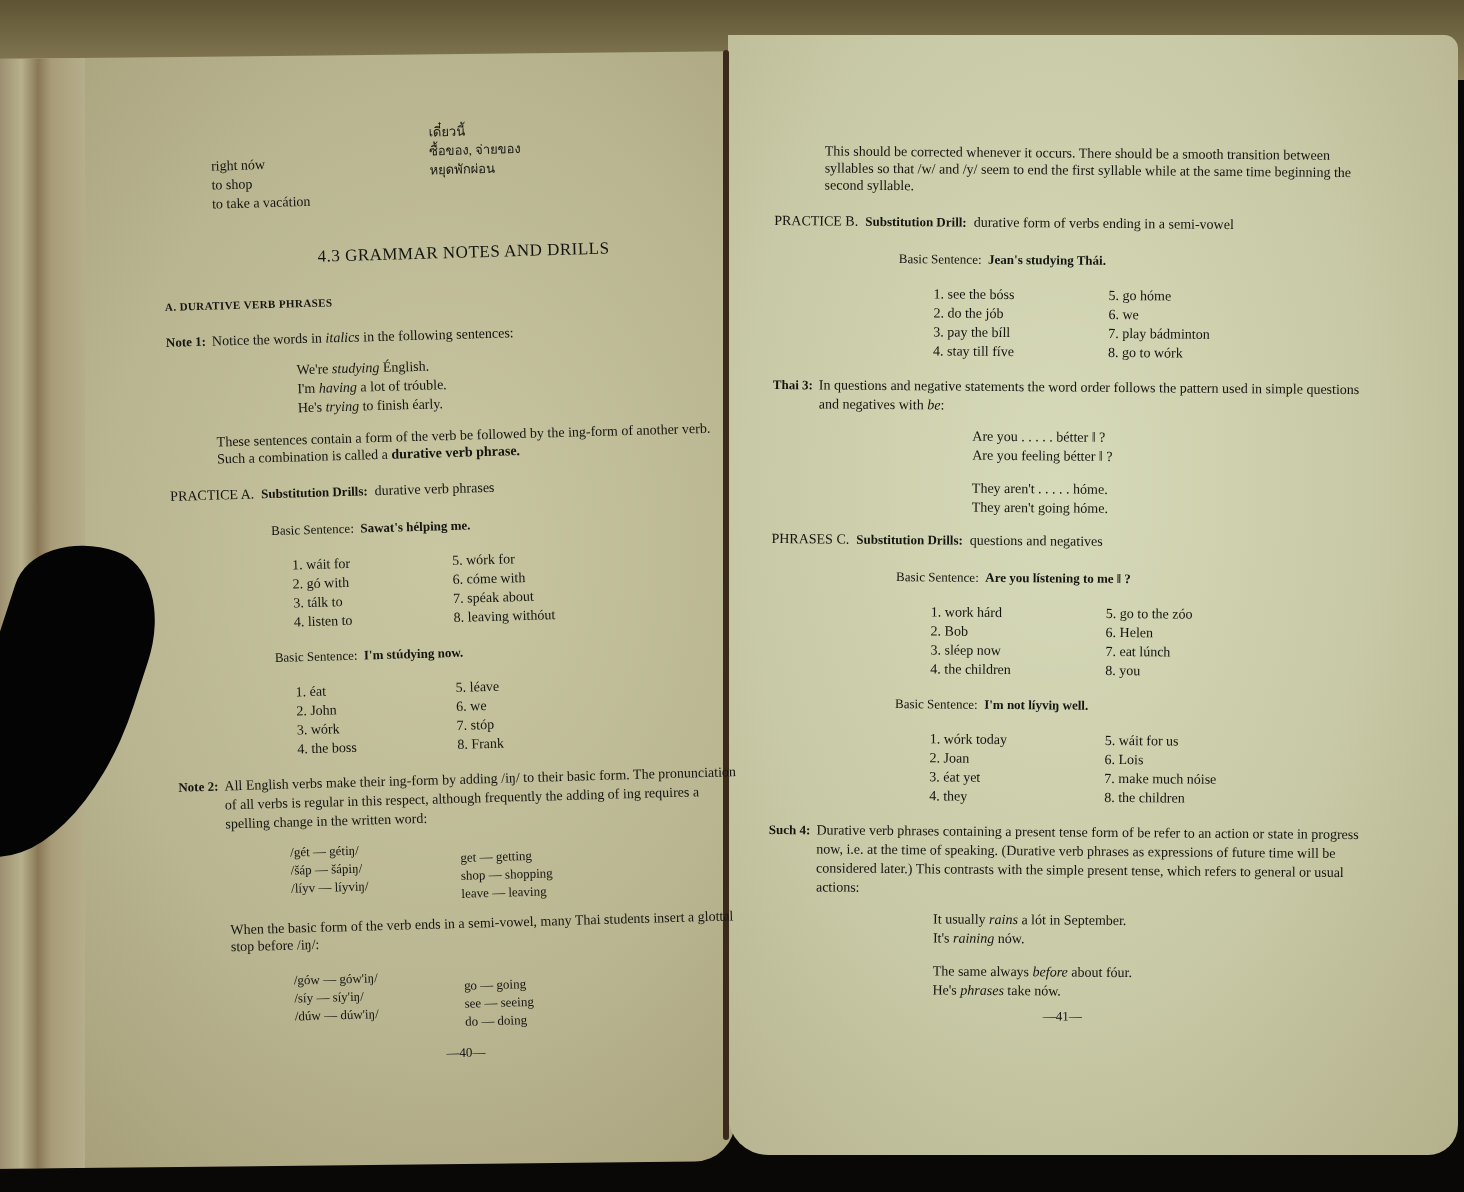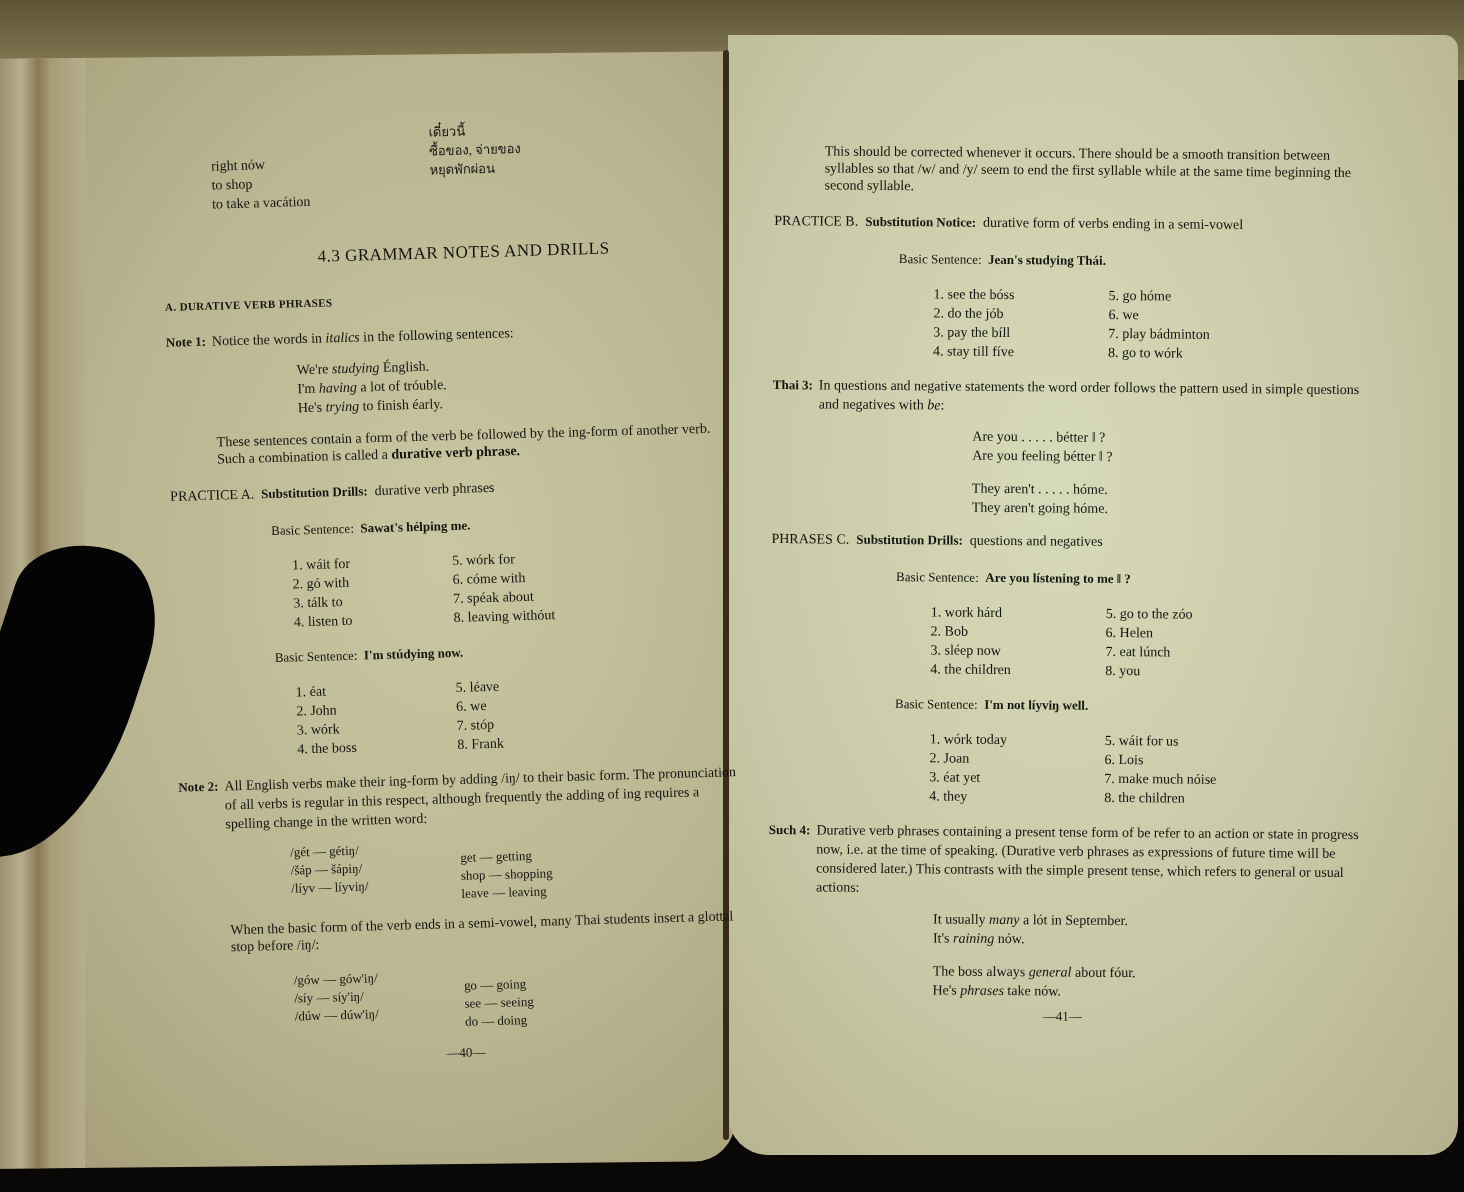--- a/index.html
+++ b/index.html
@@ -176,21 +176,21 @@
     </div>
   </div>
   <div class="page-num">—40—</div>
 </div>
 
 <div class="content right-content">
   <div class="para">This should be corrected whenever it occurs. There should be a smooth transition between syllables so that /w/ and /y/ seem to end the first syllable while at the same time beginning the second syllable.</div>
 
   <div class="practice">
     <span>PRACTICE  B.</span>&nbsp;
-    <span class="bold">Substitution Notice:</span>&nbsp;
+    <span class="bold">Substitution Drill:</span>&nbsp;
     <span>durative form of verbs ending in a semi-vowel</span>
   </div>
   <div class="basic"><span>Basic Sentence:</span>&nbsp;&nbsp;<b>Jean's studying Thái.</b></div>
   <div class="drill">
     <span>1. see the bóss</span>
       <span>5. go hóme</span>
     <span>2. do the jób</span>
       <span>6. we</span>
     <span>3. pay the bíll</span>
       <span>7. play bádminton</span>
@@ -236,20 +236,20 @@
       <span>7. make much nóise</span>
     <span>4. they</span>
       <span>8. the children</span>
   </div>
 
   <div class="note">
     <span class="note-label">Such 4:</span>
     <span>Durative verb phrases containing a present tense form of be refer to an action or state in progress now, i.e. at the time of speaking. (Durative verb phrases as expressions of future time will be considered later.) This contrasts with the simple present tense, which refers to general or usual actions:</span>
   </div>
   <div class="examples" style="margin-left:165px;">
-    <div><span>It usually </span><i>many</i><span> a lót in September.</span></div>
+    <div><span>It usually </span><i>rains</i><span> a lót in September.</span></div>
     <div><span>It's </span><i>raining</i><span> nów.</span></div>
     <div class="gap"></div>
-    <div><span>The boss always </span><i>general</i><span> about fóur.</span></div>
+    <div><span>The same always </span><i>before</i><span> about fóur.</span></div>
     <div><span>He's </span><i>phrases</i><span> take nów.</span></div>
   </div>
   <div class="page-num" style="margin-top:-8px;">—41—</div>
 </div>
 
 </body></html>

